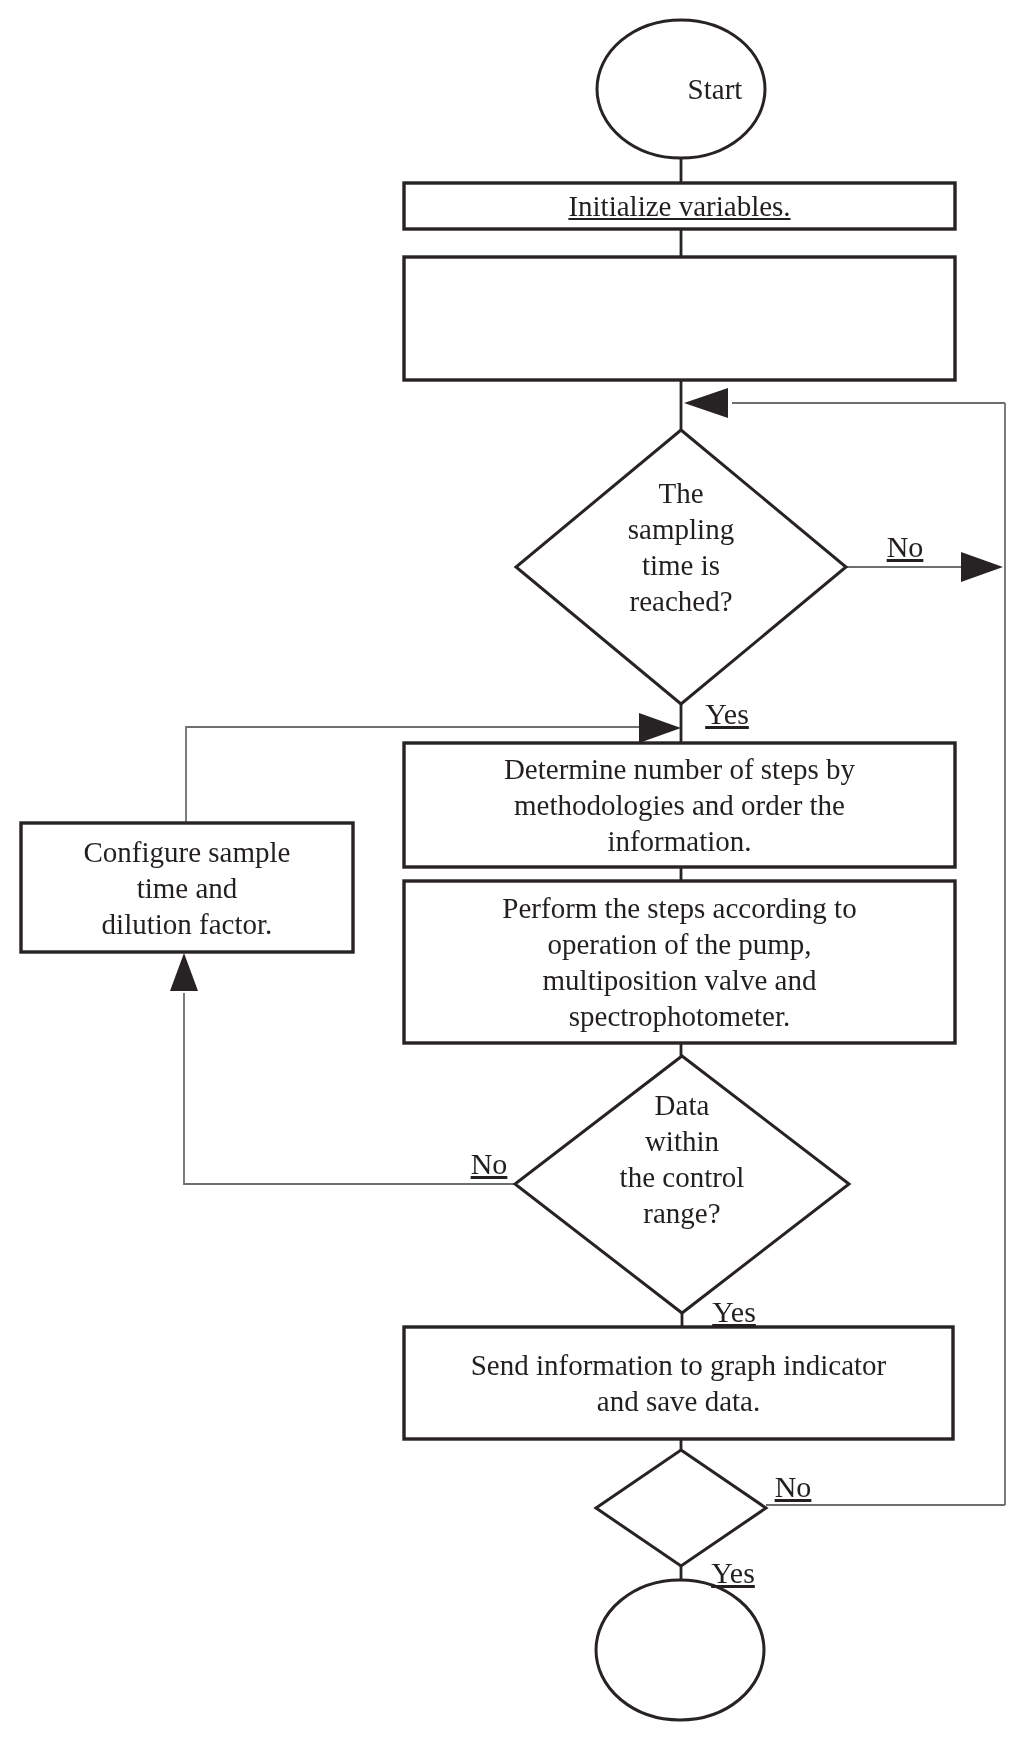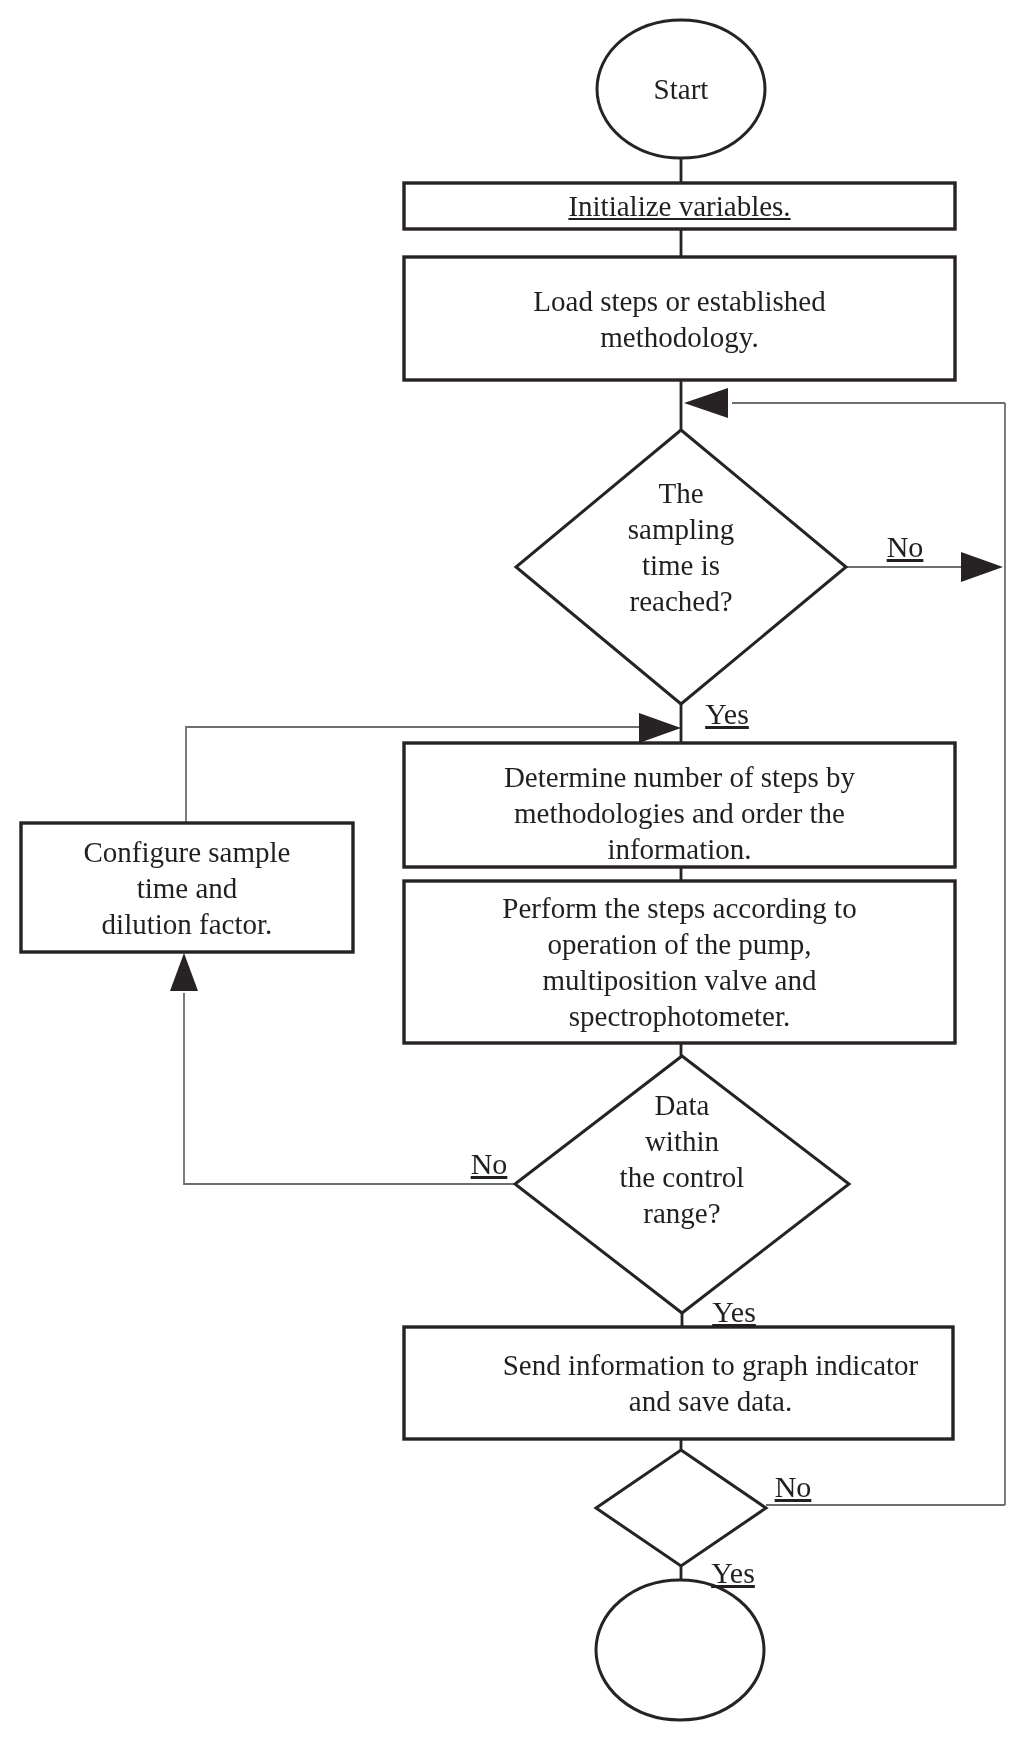--- a/index.html
+++ b/index.html
@@ -80,41 +80,37 @@
     </g>
 
     <g stroke="none" fill="#272223">
       <polygon points="684,403 728,388 728,418"></polygon>
       <polygon points="1003,567 961,552 961,582"></polygon>
       <polygon points="681,728 639,713 639,743"></polygon>
       <polygon points="184,953 170,991 198,991"></polygon>
     </g>
   </svg>
 
-  <div class="label" style="left:597px; top:20px; width:168px; height:138px;justify-content:center;">
+  <div class="label" style="left:631px; top:20px; width:168px; height:138px;justify-content:center;">
     <span>Start</span>
   </div>
 
   <div class="label" style="left:404px; top:183px; width:551px; height:46px;text-decoration:underline;">
     <span>Initialize variables.</span>
   </div>
 
-  <div class="label" style="left:404px; top:257px; width:551px; height:123px;">
-    <span>Load steps or established
-methodology.</span>
-  </div>
 
   <div class="label shift-up-20" style="left:516px; top:430px; width:330px; height:274px;">
     <span>The
 sampling
 time is
 reached?</span>
   </div>
 
-  <div class="label" style="left:404px; top:743px; width:551px; height:124px;align-items:flex-end;">
+  <div class="label" style="left:404px; top:743px; width:551px; height:124px;">
     <span>Determine number of steps by
 methodologies and order the
 information.</span>
   </div>
 
   <div class="label" style="left:21px; top:823px; width:332px; height:129px;border-radius:14px;">
     <span>Configure sample
 time and
 dilution factor.</span>
   </div>
@@ -126,21 +122,21 @@
 spectrophotometer.</span>
   </div>
 
   <div class="label shift-up-26" style="left:515px; top:1056px; width:334px; height:257px;">
     <span>Data
 within
 the control
 range?</span>
   </div>
 
-  <div class="label" style="left:404px; top:1327px; width:549px; height:112px;padding-left:32px;">
+  <div class="label" style="left:404px; top:1327px; width:549px; height:112px;">
     <span>Send information to graph indicator
 and save data.</span>
   </div>
 
 
 
   <div class="edge-label" style="left:905px; top:547px;">No</div>
 
   <div class="edge-label" style="left:727px; top:714px;">Yes</div>
 

